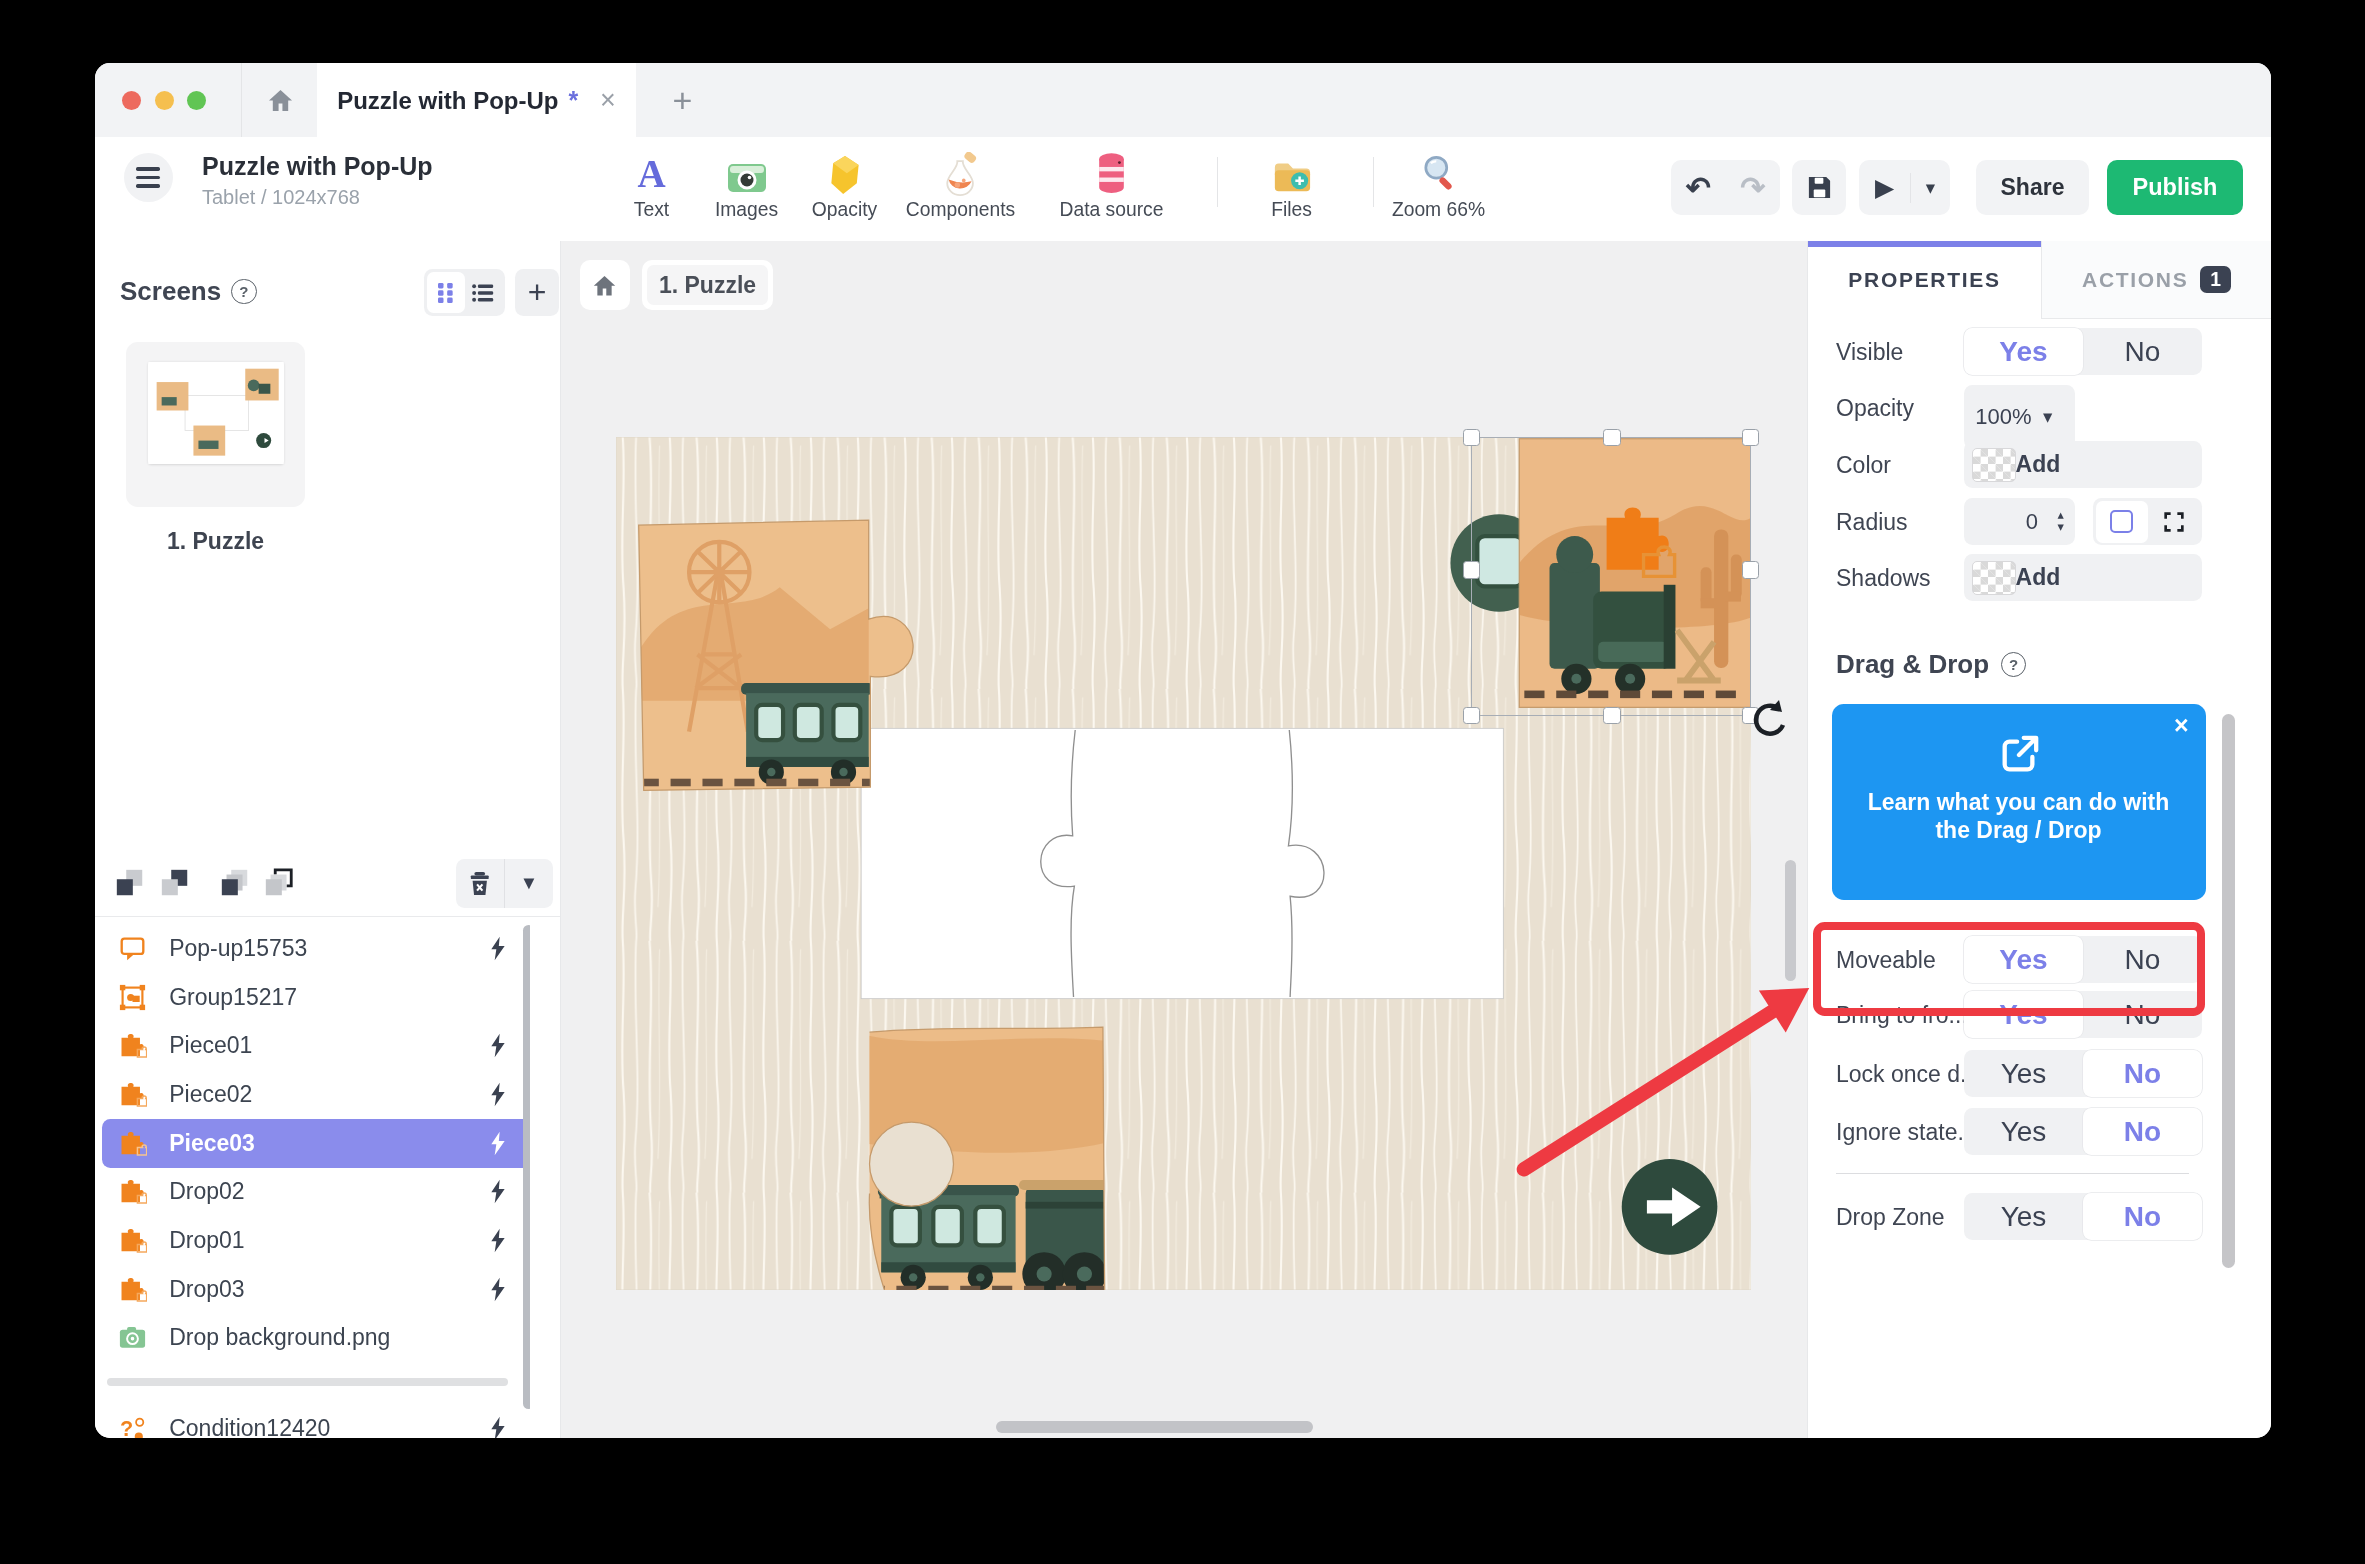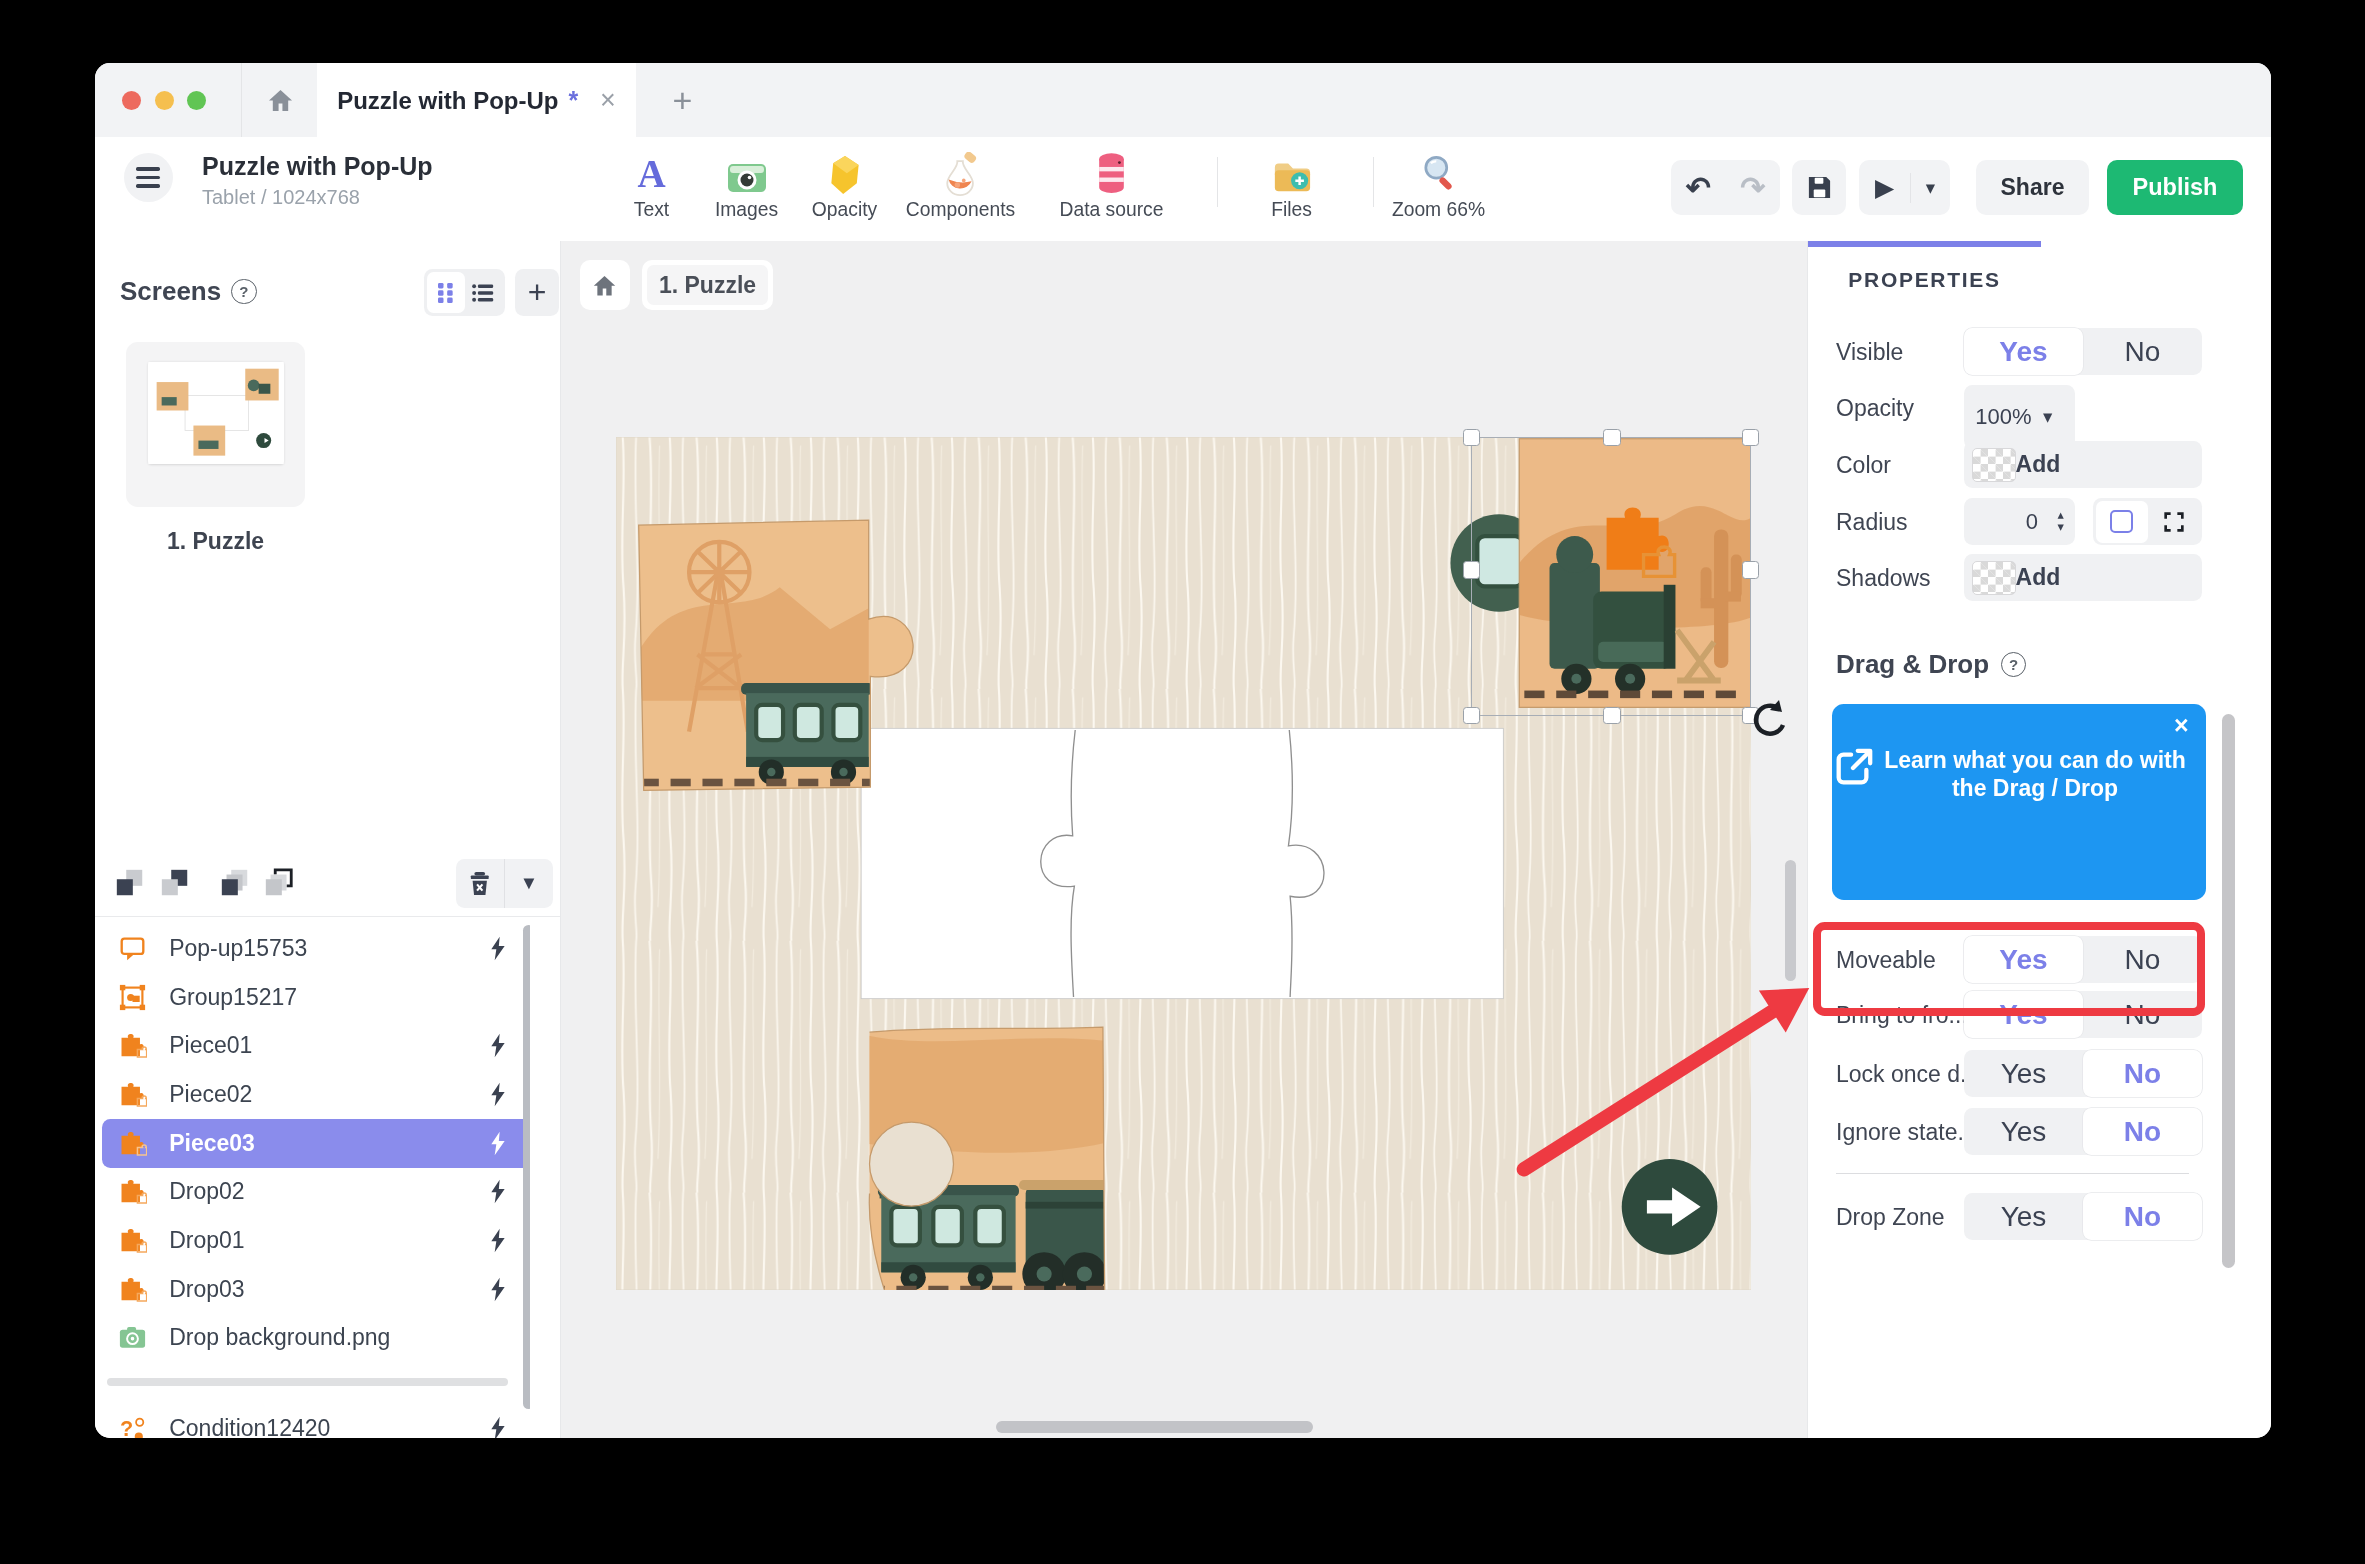--- a/index.html
+++ b/index.html
@@ -83,21 +83,21 @@
   .stepbox{position:absolute;left:156px;width:111px;height:47px;background:#f0f1f3;border-radius:8.4px;display:flex;align-items:center}
   .stepbox .val{flex:1;text-align:right;font-size:22px;color:#3b4252;padding-right:8.4px}
   .stepbox .arr{width:28.5px;display:flex;flex-direction:column;align-items:center;line-height:11.8px;font-size:12.6px;color:#3b4252}
   .segr{position:absolute;left:285px;width:109px;height:47px;background:#f0f1f3;border-radius:8.4px;display:flex;padding:2.5px;box-sizing:border-box}
   .segr .cell{flex:1;display:flex;align-items:center;justify-content:center;border-radius:6.7px}
   .segr .on{background:#fff}
   .rsq{width:18.5px;height:18.5px;border:2.5px solid #7b80e8;border-radius:5px}
   .ddtitle{position:absolute;left:28px;top:408px;font-size:26px;font-weight:bold;color:#3f4552;display:flex;align-items:center;gap:11.8px}
   .banner{position:absolute;left:23.5px;top:463px;width:374px;height:196px;background:#1d96f2;border-radius:11.8px;color:#fff}
   .banner .bx{position:absolute;right:17px;top:6.7px;font-size:25px;font-weight:bold}
-  .banner .inner{position:absolute;left:0;top:30px;width:100%;display:flex;flex-direction:row;align-items:center}
+  .banner .inner{position:absolute;left:0;top:30px;width:100%;display:flex;flex-direction:column;align-items:center}
   .banner .txt{width:323px;text-align:center;font-size:23px;font-weight:bold;line-height:28px;margin-top:11.8px}
   .pdiv{position:absolute;left:28px;top:932px;width:353px;height:0.8px;background:#dcdde0}
   .pscroll{position:absolute;left:414px;top:473px;width:13.4px;height:554px;background:#c5c5c8;border-radius:6.7px}
   .redbox{position:absolute;left:5px;top:681px;width:392px;height:94px;border:8.4px solid #ee3a42;border-radius:11.8px;box-sizing:border-box;pointer-events:none;z-index:30}
   .anno{position:absolute;left:0;top:0;width:2176px;height:1375px;pointer-events:none;z-index:40}
 </style>
 </head>
 <body>
 
 <div class="win">
@@ -629,20 +629,24 @@
           <path d="M7 31 l12 2 -3 -12" fill="#1c2026" opacity="0"></path>
         </svg>
     </span>
 
     <div class="cshH"></div>
     <div class="cshV"></div>
   </div>
 
   <div class="props">
     <div class="ptab">PROPERTIES</div>
+    <div class="atab">
+      <span>ACTIONS</span>
+      <span class="badge">1</span>
+    </div>
 
     <span class="plabel" style="top:98px">Visible</span>
     <div class="tg" style="top:87px">
       <span class="on">Yes</span>
       <span>No</span>
     </div>
 
     <span class="plabel" style="top:154px">Opacity</span>
     <div class="opbox" style="top:144px">
       <span class="val">100%</span>

